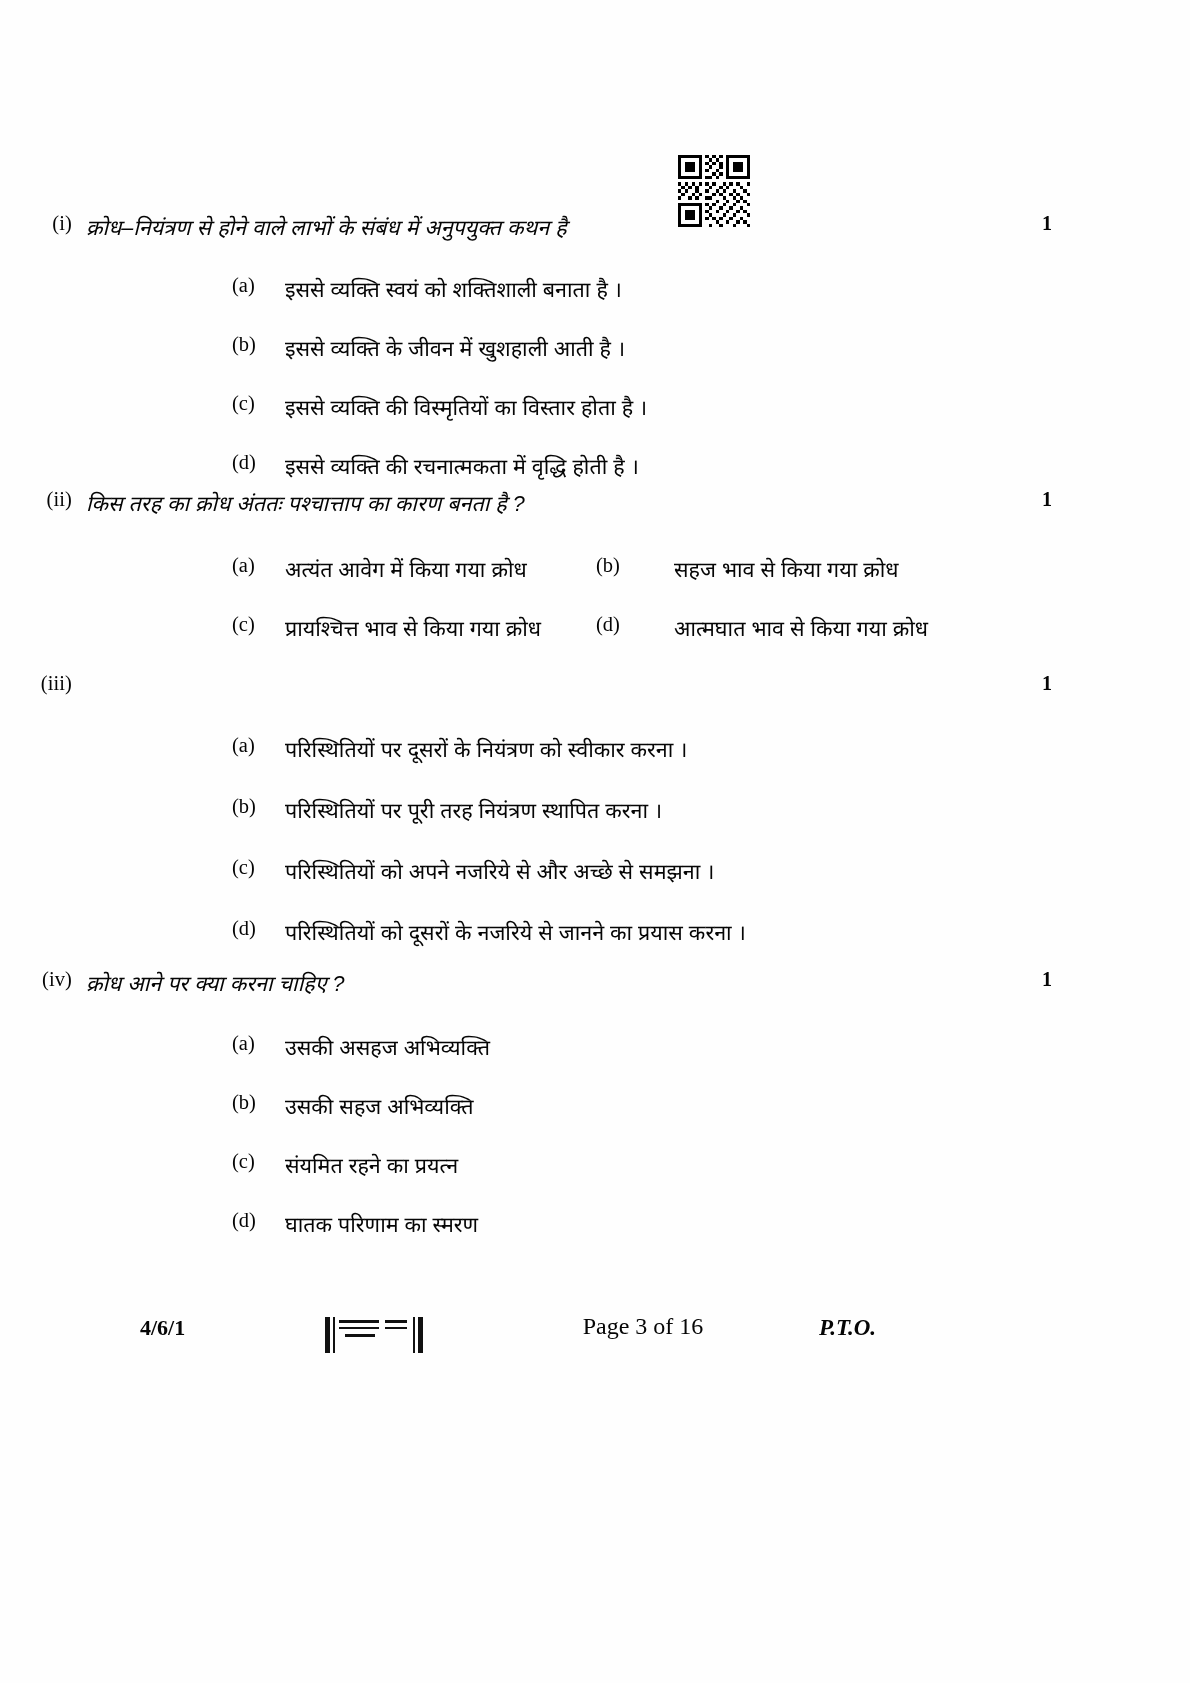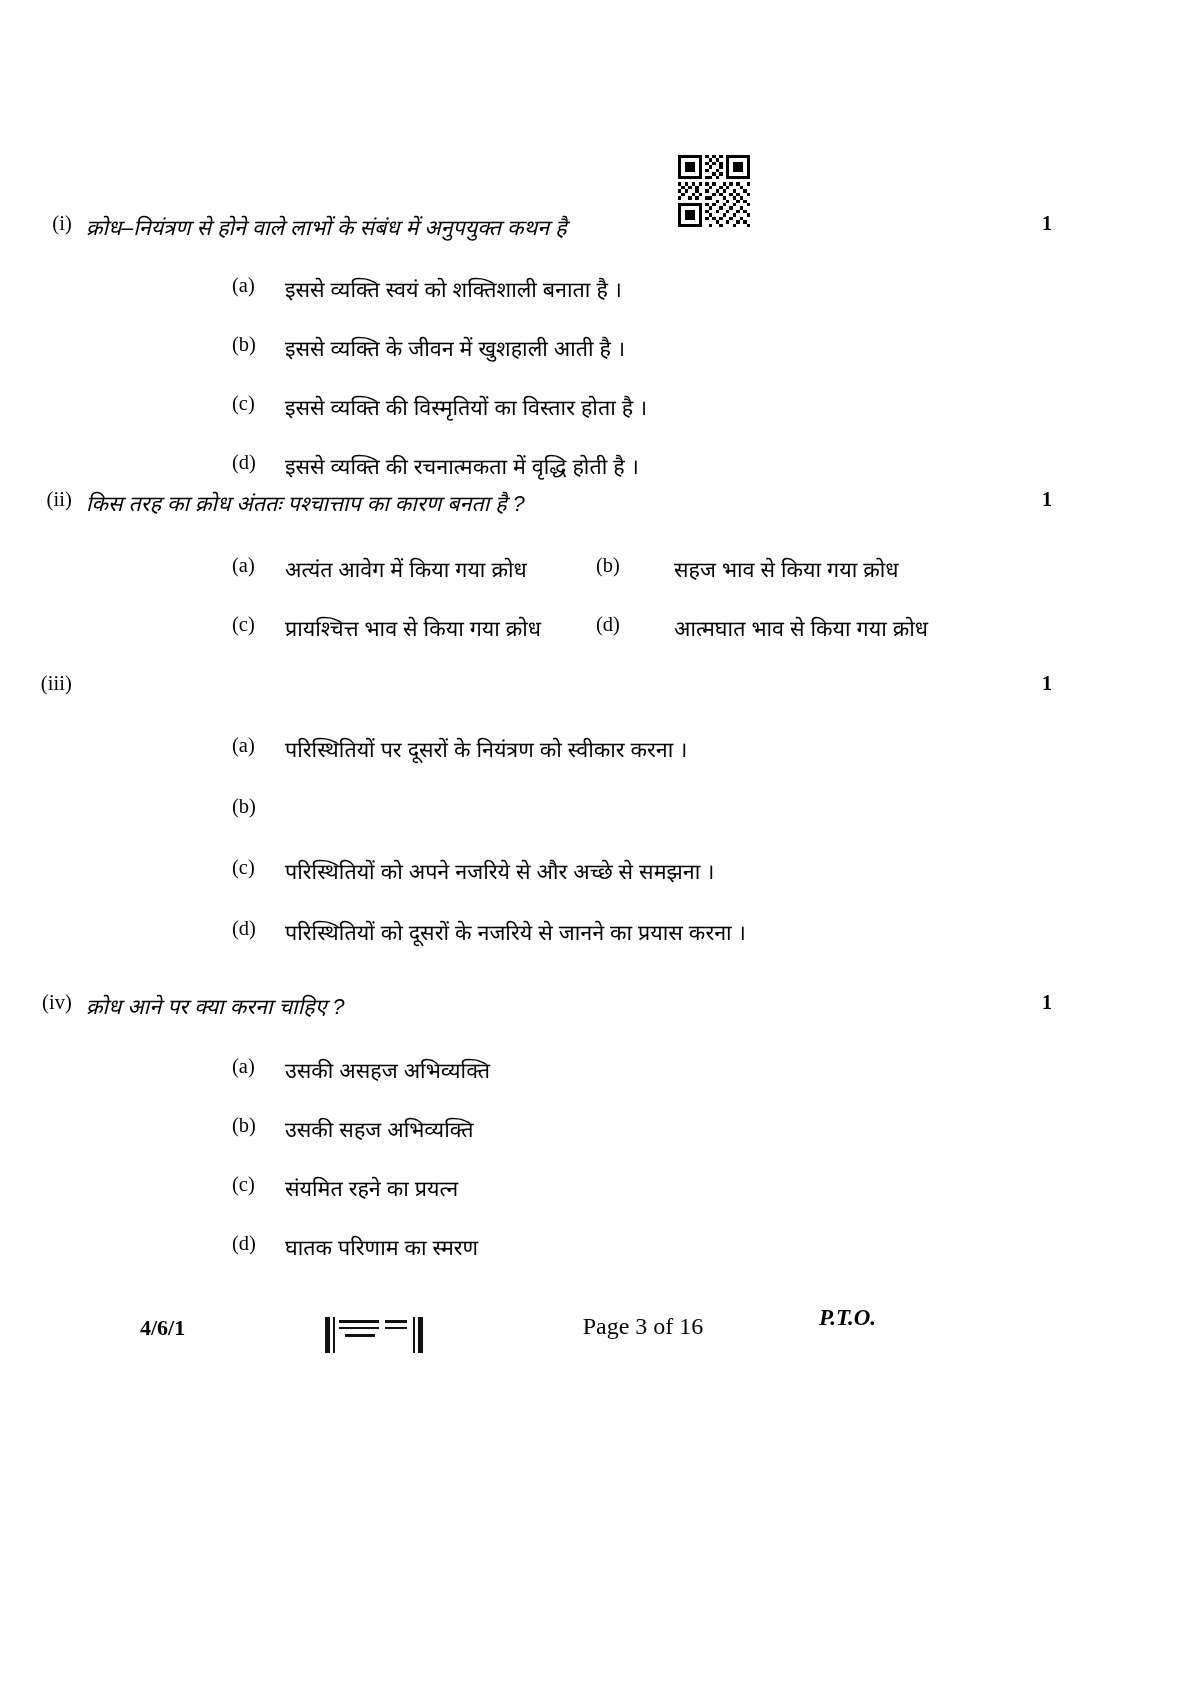--- a/index.html
+++ b/index.html
@@ -137,21 +137,21 @@
     top: 8px;
     width: 1190px;
     text-align: center;
     font-size: 24px;
     font-family: "Liberation Serif", serif;
     margin-left: 48px;
   }
   .footer-pto {
     position: absolute;
     right: 128px;
-    top: 0;
+    top: 10px;
     font-size: 23px;
     font-weight: bold;
     font-style: italic;
     font-family: "Liberation Serif", serif;
   }
 </style>
 </head>
 <body>
 
 <div class="page">
@@ -332,33 +332,34 @@
         <span class="q-num">(iii)</span>
         <span class="q-marks">1</span>
       </div>
       <div class="col1">
         <div class="opt-row" style="height:61px;">
           <span class="opt-label">(a)</span>
           <span class="opt-text">परिस्थितियों पर दूसरों के नियंत्रण को स्वीकार करना ।</span>
         </div>
         <div class="opt-row" style="height:61px;">
           <span class="opt-label">(b)</span>
+          <span class="opt-text">परिस्थितियों पर पूरी तरह नियंत्रण स्थापित करना ।</span>
         </div>
         <div class="opt-row" style="height:61px;">
           <span class="opt-label">(c)</span>
           <span class="opt-text">परिस्थितियों को अपने नजरिये से और अच्छे से समझना ।</span>
         </div>
         <div class="opt-row" style="height:61px;">
           <span class="opt-label">(d)</span>
           <span class="opt-text">परिस्थितियों को दूसरों के नजरिये से जानने का प्रयास करना ।</span>
         </div>
       </div>
     </div>
 
-    <div class="q-block" style="height:290px;margin-top:23px;">
+    <div class="q-block" style="height:290px;">
       <div class="q-row" style="height:64px;">
         <span class="q-num">(iv)</span>
         <span class="q-text">क्रोध आने पर क्या करना चाहिए  ?</span>
         <span class="q-marks">1</span>
       </div>
       <div class="col1">
         <div class="opt-row" style="height:59px;">
           <span class="opt-label">(a)</span>
           <span class="opt-text">उसकी असहज अभिव्यक्ति</span>
         </div>

